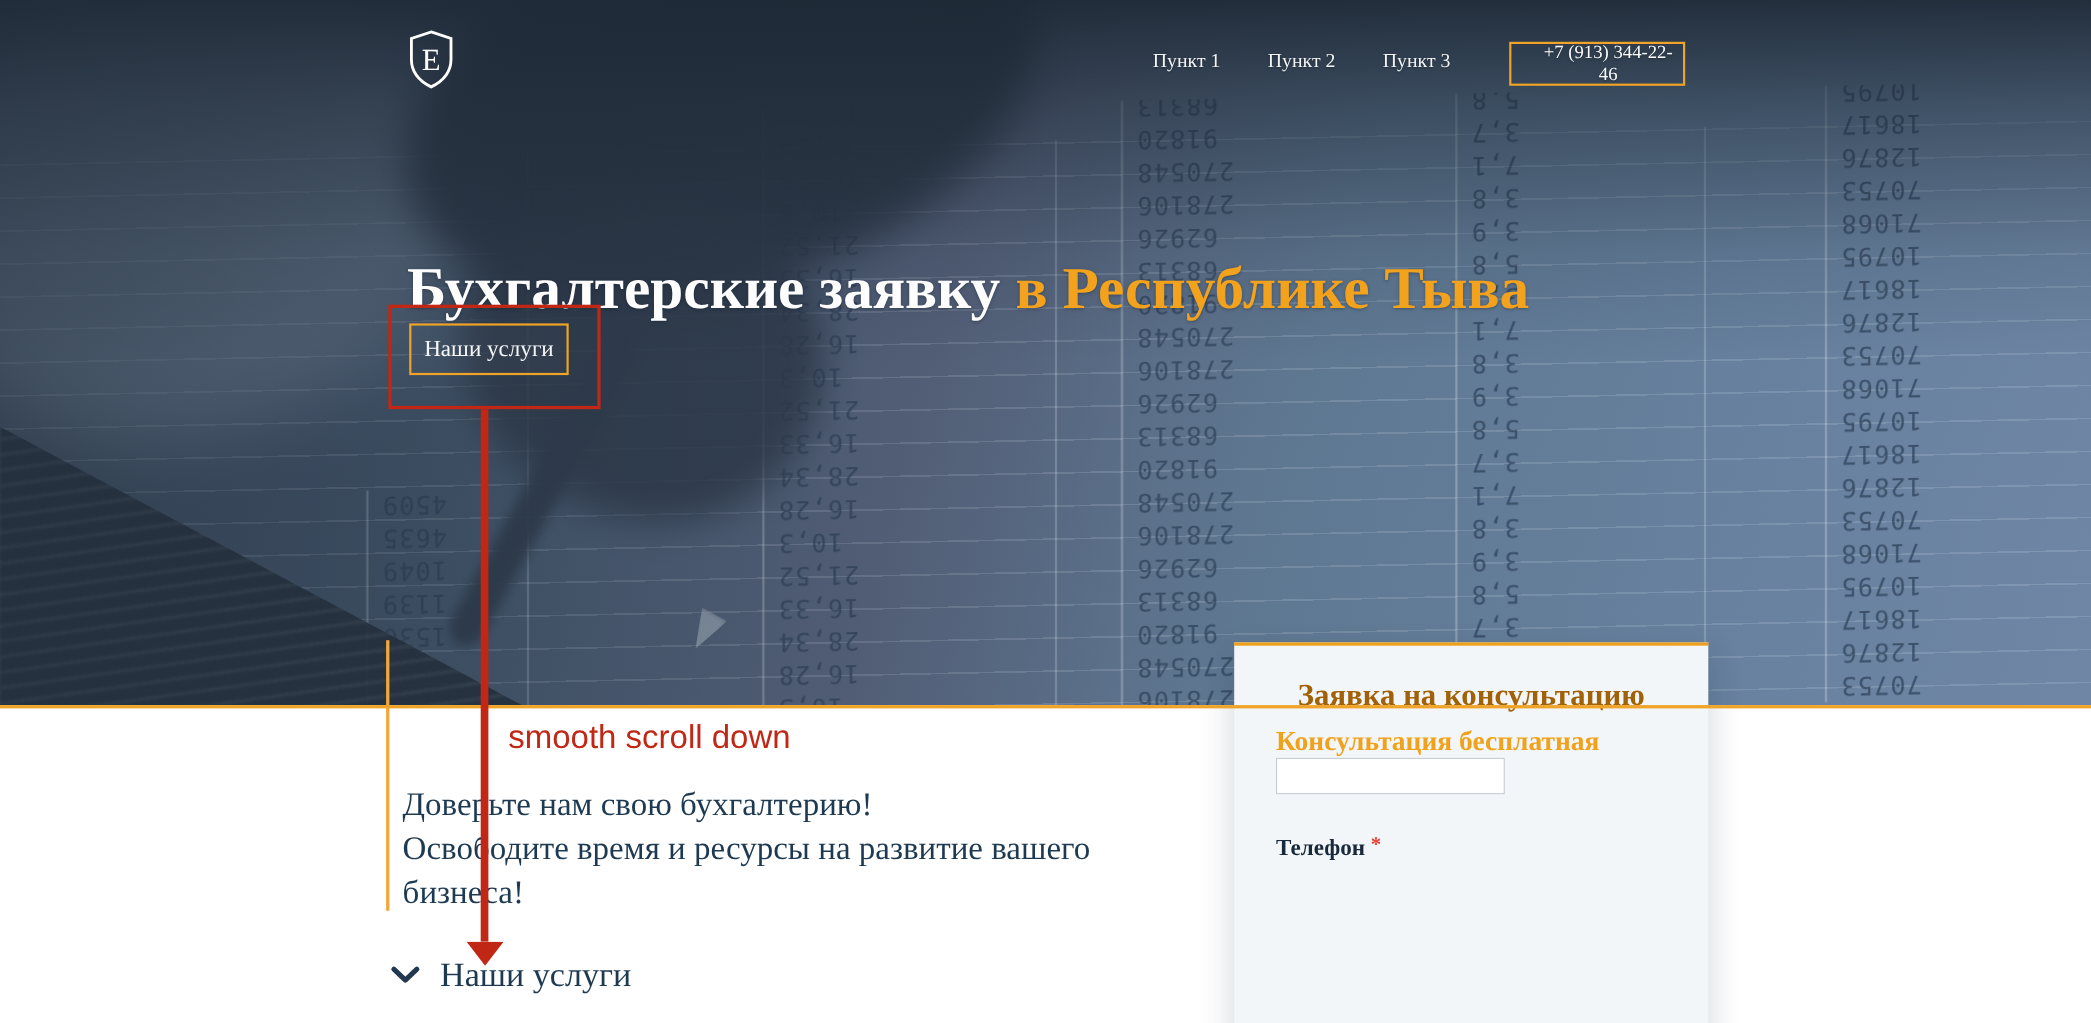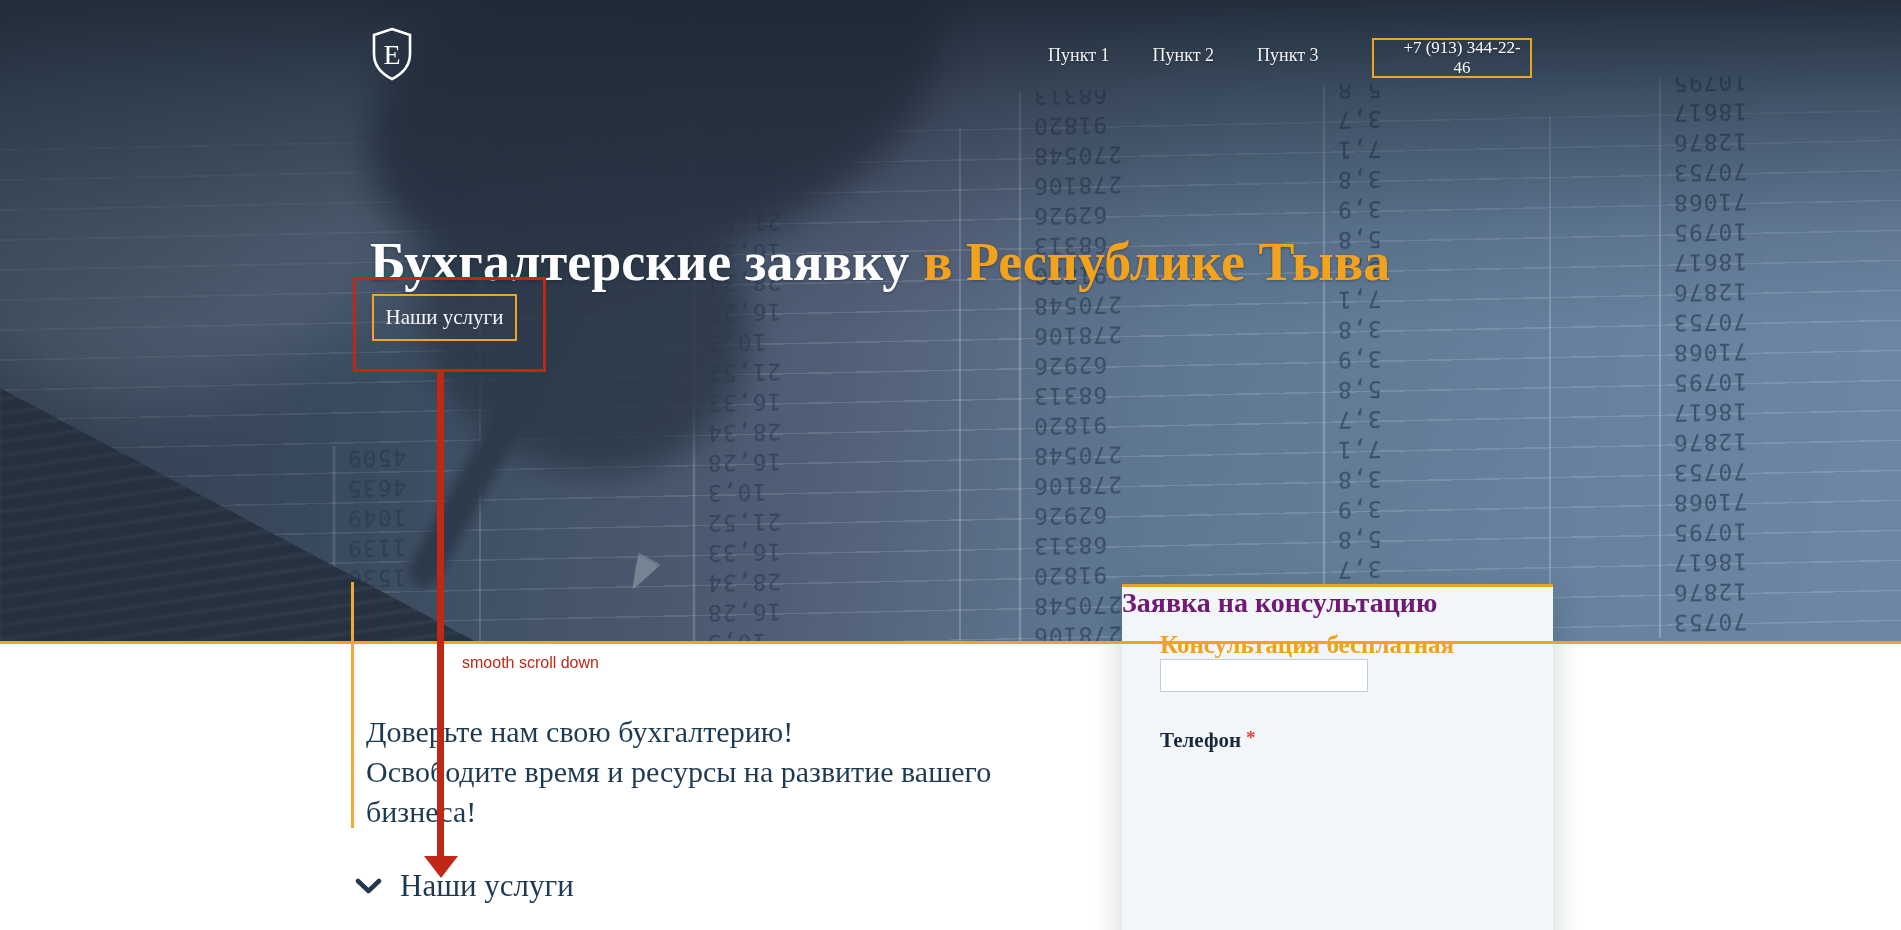--- a/index.html
+++ b/index.html
@@ -75,35 +75,35 @@
   .v-accent-line{position:absolute;left:351px;top:582px;width:3px;height:246px;background:#f2a73c;z-index:35;}
   
   .lead{position:absolute;left:366px;top:712px;width:690px;z-index:10;
     color:#1e3a52;font-size:30px;line-height:40px;}
   .services-heading{position:absolute;left:355px;top:868px;z-index:10;display:flex;align-items:center;gap:18px;
     color:#1e3a52;font-size:31px;cursor:pointer;}
   
   .card{position:absolute;left:1122px;top:584px;width:431px;height:420px;z-index:30;
     background:#f2f6f9;border-top:3px solid #eda01e;box-sizing:border-box;
     box-shadow:0 12px 30px rgba(15,35,55,0.20);}
-  .card-title{text-align:left;font-size:28px;font-weight:bold;color:#701a75;}
+  .card-title{margin-top:30px;text-align:center;font-size:28px;font-weight:bold;color:#a16207;}
   .card-sub{margin:25px 40px 0 38px;width:350px;font-size:21px;line-height:32px;color:#1e3a52;}
   .card-note{margin:12px 38px 0;font-size:25px;font-weight:bold;color:#f0a21c;}
   .field-label{margin:36px 38px 8px;font-size:21px;font-weight:bold;color:#17293a;}
   .req-mark{color:#e54033;margin-left:5px;font-size:19px;position:relative;top:-3px;}
   .text-input{display:block;margin-left:38px;width:208px;height:33px;box-sizing:border-box;
     border:1px solid #c6ccd4;background:#ffffff;font-size:18px;font-family:inherit;padding:0 8px;}
   
   .ann-rect{position:absolute;left:353px;top:277px;width:187px;height:89px;z-index:60;
     border:3px solid #c02715;}
   .ann-line{position:absolute;left:437px;top:372px;width:7px;height:484px;background:#c02715;z-index:60;}
   .ann-arrowhead{position:absolute;left:424px;top:856px;width:34px;height:22px;z-index:60;
     background:#c02715;clip-path:polygon(0 0,100% 0,50% 100%);}
   .ann-text{position:absolute;left:462px;top:654px;z-index:60;
-    font-family:"Liberation Sans","DejaVu Sans",sans-serif;font-size:16px;color:#c02715;}
+    font-family:"Liberation Sans","DejaVu Sans",sans-serif;font-size:30px;color:#c02715;}
 </style>
 </head>
 <body>
 
 <div class="hero">
   <div class="sheet-layer">
     <div class="sheet-col col-totals-b">70753
 12876
 18617
 10795

